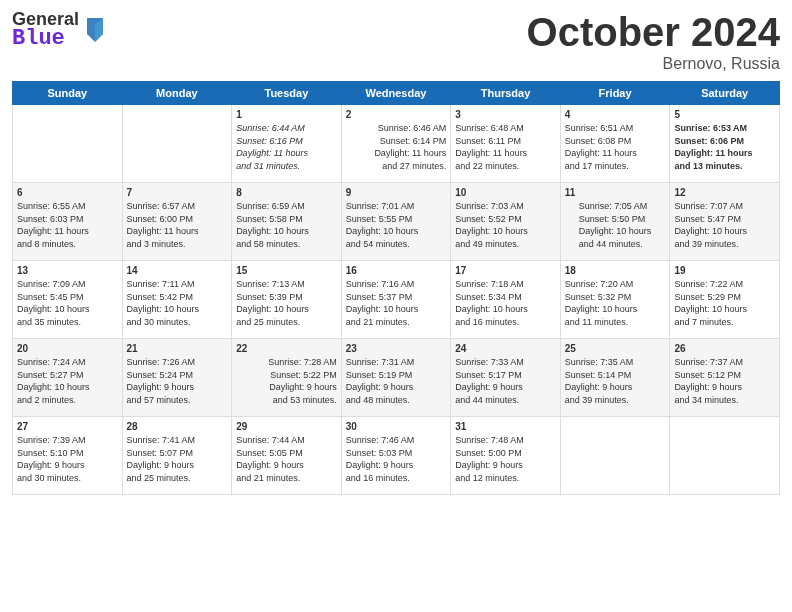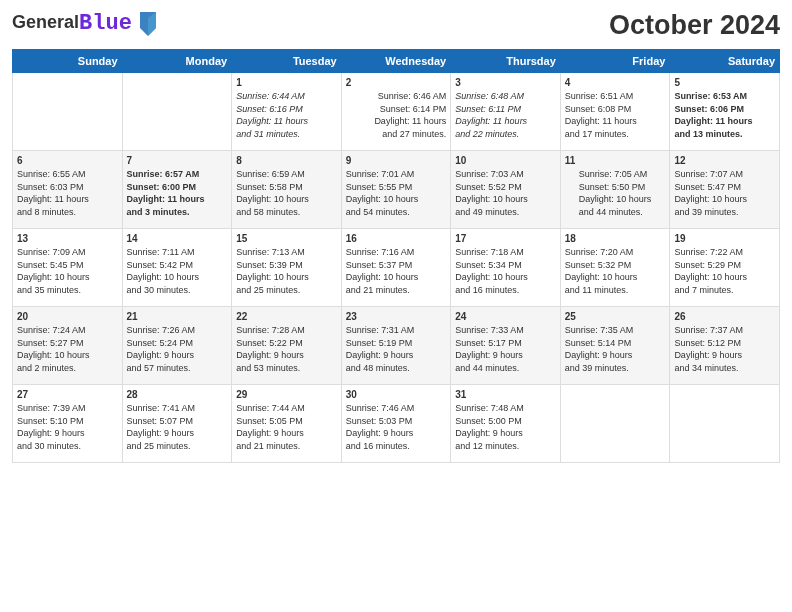--- a/index.html
+++ b/index.html
@@ -19,23 +19,22 @@
       justify-content: space-between;
       align-items: flex-start;
       margin-bottom: 8px;
     }
     .logo {
       display: flex;
       align-items: center;
     }
     .logo-text {
       display: flex;
-      flex-direction: row;
+      flex-direction: column;
       line-height: 1;
-      text-align: right;
     }
     .logo-general {
       font-size: 18px;
       font-weight: bold;
       color: #333;
     }
     .logo-blue {
       font-size: 22px;
       font-weight: bold;
       color: #6d28d9;
@@ -43,42 +42,42 @@
     }
     .logo-icon {
       width: 24px;
       height: 28px;
       margin-left: 4px;
     }
     .title-block {
       text-align: right;
     }
     .month-title {
-      font-size: 27px;
+      font-size: 40px;
       font-weight: bold;
       color: #333;
     }
     .location {
       font-size: 16px;
       color: #555;
     }
     table {
       width: 100%;
       border-collapse: collapse;
       table-layout: fixed;
     }
     thead tr {
       background-color: #1a6bb5;
     }
     thead th {
       color: #fff;
       font-size: 11px;
       font-weight: bold;
       padding: 5px 4px;
-      text-align: right;
+      text-align: center;
       border: 1px solid #1a6bb5;
     }
     tbody tr {
       background: #fff;
     }
     tbody tr:nth-child(even) {
       background: #f5f5f5;
     }
     tbody td {
       vertical-align: top;
@@ -110,20 +109,21 @@
         <span class="logo-general">General</span>
         <span class="logo-blue">Blue</span>
       </div>
       <svg class="logo-icon" viewBox="0 0 24 28" xmlns="http://www.w3.org/2000/svg">
         <polygon points="4,2 20,2 20,18 12,26 4,18" fill="#1a6bb5" opacity="0.85"></polygon>
         <polygon points="12,8 20,2 20,18 12,26" fill="#4a9fd4" opacity="0.7"></polygon>
       </svg>
     </div>
     <div class="title-block">
       <div class="month-title">October 2024</div>
+      <div class="location">Bernovo, Russia</div>
     </div>
   </div>
 
   <table>
     <thead>
       <tr>
         <th>Sunday</th>
         <th>Monday</th>
         <th>Tuesday</th>
         <th>Wednesday</th>
@@ -145,21 +145,21 @@
           </td>
           <td>
             <span class="day-num">2</span>
             <div class="day-info" style="white-space: pre-line; text-align: right;">Sunrise: 6:46 AM
 Sunset: 6:14 PM
 Daylight: 11 hours
 and 27 minutes.</div>
           </td>
           <td>
             <span class="day-num">3</span>
-            <div class="day-info" style="white-space: pre-line; font-style: italic;">Sunrise: 6:48 AM
+            <div class="day-info" style="white-space: pre-line;">Sunrise: 6:48 AM
 Sunset: 6:11 PM
 Daylight: 11 hours
 and 22 minutes.</div>
           </td>
           <td>
             <span class="day-num">4</span>
             <div class="day-info" style="white-space: pre-line;">Sunrise: 6:51 AM
 Sunset: 6:08 PM
 Daylight: 11 hours
 and 17 minutes.</div>
@@ -175,21 +175,21 @@
         <tr>
           <td>
             <span class="day-num">6</span>
             <div class="day-info" style="white-space: pre-line;">Sunrise: 6:55 AM
 Sunset: 6:03 PM
 Daylight: 11 hours
 and 8 minutes.</div>
           </td>
           <td>
             <span class="day-num">7</span>
-            <div class="day-info" style="white-space: pre-line; font-weight: bold;">Sunrise: 6:57 AM
+            <div class="day-info" style="white-space: pre-line;">Sunrise: 6:57 AM
 Sunset: 6:00 PM
 Daylight: 11 hours
 and 3 minutes.</div>
           </td>
           <td>
             <span class="day-num">8</span>
             <div class="day-info" style="white-space: pre-line;">Sunrise: 6:59 AM
 Sunset: 5:58 PM
 Daylight: 10 hours
 and 58 minutes.</div>
@@ -284,21 +284,21 @@
           </td>
           <td>
             <span class="day-num">21</span>
             <div class="day-info" style="white-space: pre-line;">Sunrise: 7:26 AM
 Sunset: 5:24 PM
 Daylight: 9 hours
 and 57 minutes.</div>
           </td>
           <td>
             <span class="day-num">22</span>
-            <div class="day-info" style="white-space: pre-line;">Sunrise: 7:28 AM
+            <div class="day-info" style="white-space: pre-line; text-align: right;">Sunrise: 7:28 AM
 Sunset: 5:22 PM
 Daylight: 9 hours
 and 53 minutes.</div>
           </td>
           <td>
             <span class="day-num">23</span>
             <div class="day-info" style="white-space: pre-line;">Sunrise: 7:31 AM
 Sunset: 5:19 PM
 Daylight: 9 hours
 and 48 minutes.</div>

